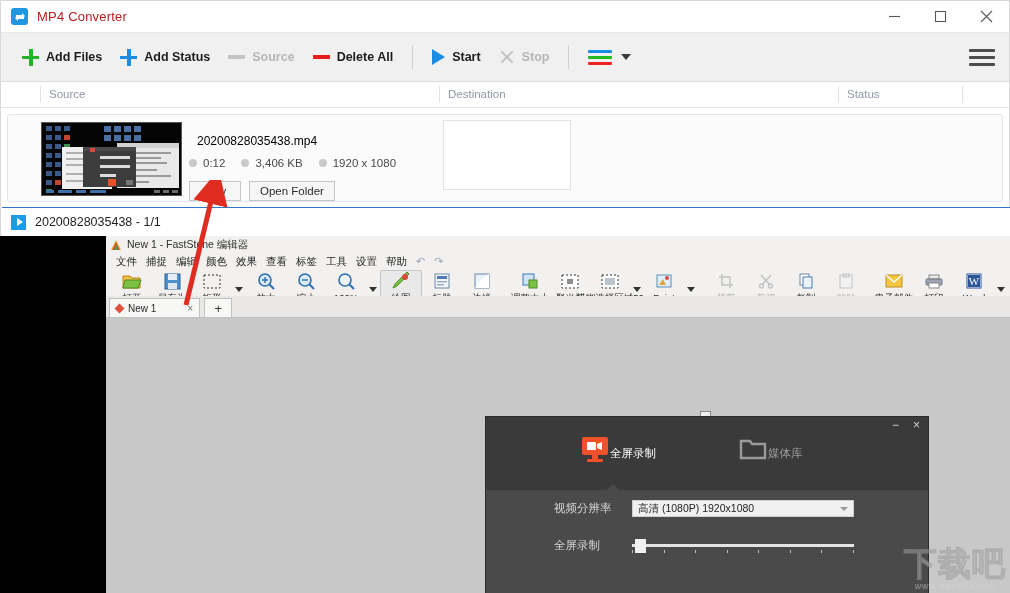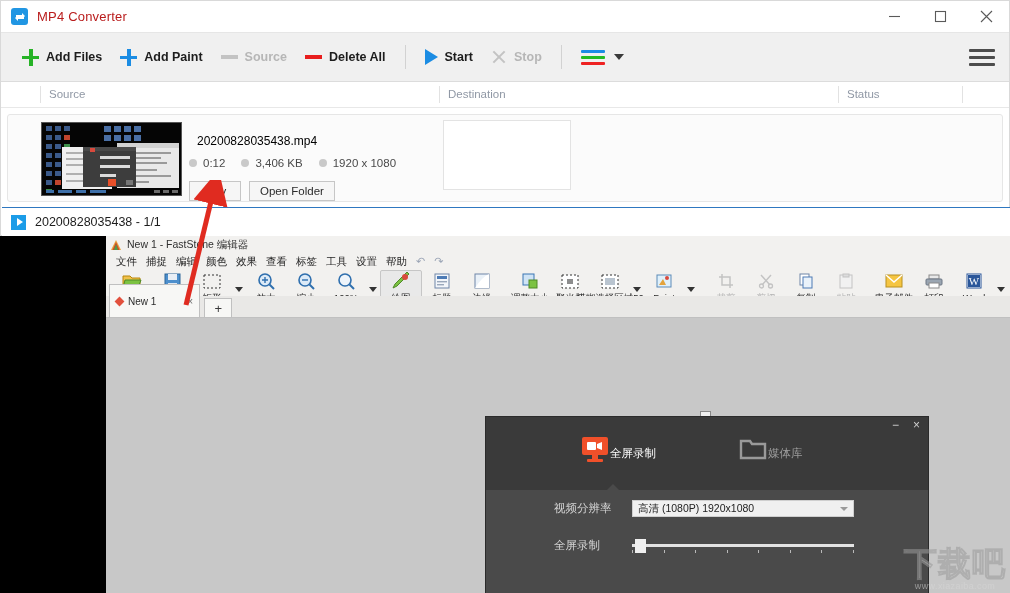--- a/index.html
+++ b/index.html
@@ -91,21 +91,21 @@
   .tool .ic{width:22px;height:20px;display:flex;align-items:center;justify-content:center;}
   .tool .lb{font-size:9.5px;color:#2b2b2b;margin-top:1px;white-space:nowrap;}
   .tool.dis .lb{color:#b3b3b3;}
   .tool.sel{background:#e9e9e9;border:1px solid #c6c6c6;border-radius:2px;margin-top:1px;}
   .tsep{width:1px;height:30px;background:#d6d6d6;margin:3px 4px 0 4px;}
   .scaret{width:0;height:0;border-left:4px solid transparent;border-right:4px solid transparent;
           border-top:5px solid #333;margin:18px 3px 0 3px;}
   .fs-tabs{position:absolute;left:106px;top:296px;width:904px;height:21px;background:#e9e8e6;
            border-bottom:1px solid #c0c0c0;display:flex;align-items:flex-end;}
   .fs-tab{height:18px;background:#f7f7f5;border:1px solid #c0c0c0;border-bottom:none;
-          display:flex;align-items:center;padding:7px 6px;margin-left:3px;gap:5px;}
+          display:flex;align-items:center;padding:0 6px;margin-left:3px;gap:5px;}
   .fs-tab .dia{width:7px;height:7px;background:#e2503d;transform:rotate(45deg);flex:none;}
   .fs-tab .nm{font-size:10px;color:#2b2b2b;}
   .fs-tab .cl{font-size:10px;color:#6c6c6c;margin-left:26px;}
   .fs-newtab{width:26px;height:18px;background:#f7f7f5;border:1px solid #c0c0c0;border-bottom:none;
              display:flex;align-items:center;justify-content:center;margin-left:4px;font-size:13px;color:#3a3a3a;}
 
   
   .rec{position:absolute;left:486px;top:417px;width:442px;height:176px;background:#3a3a3a;
        box-shadow:0 0 0 1px #2b2b2b;}
   .rec-handle{position:absolute;left:700px;top:411px;width:9px;height:7px;background:#efefef;border:1px solid #888;}
@@ -473,21 +473,21 @@
       </div>
     </div>
 
     <div class="toolbar">
       <div class="tbitem">
         <span class="plus"></span>
         <span class="tblabel">Add Files</span>
       </div>
       <div class="tbitem">
         <span class="plus blue"></span>
-        <span class="tblabel">Add Paint</span>
+        <span class="tblabel">Add Status</span>
       </div>
       <div class="tbitem">
         <span class="dash"></span>
         <span class="tblabel dim">Source</span>
       </div>
       <div class="tbitem">
         <span class="dash red"></span>
         <span class="tblabel">Delete All</span>
       </div>
       <div class="tbsep"></div>

